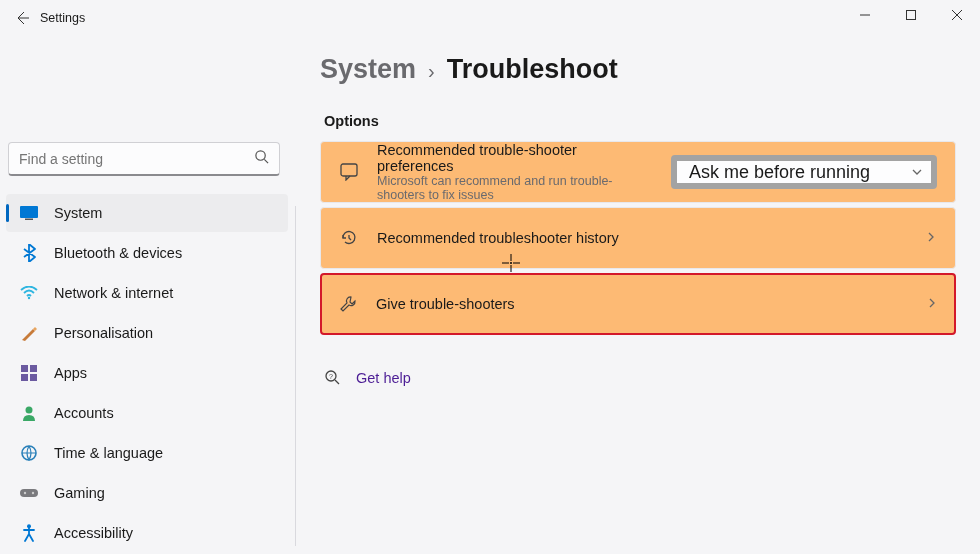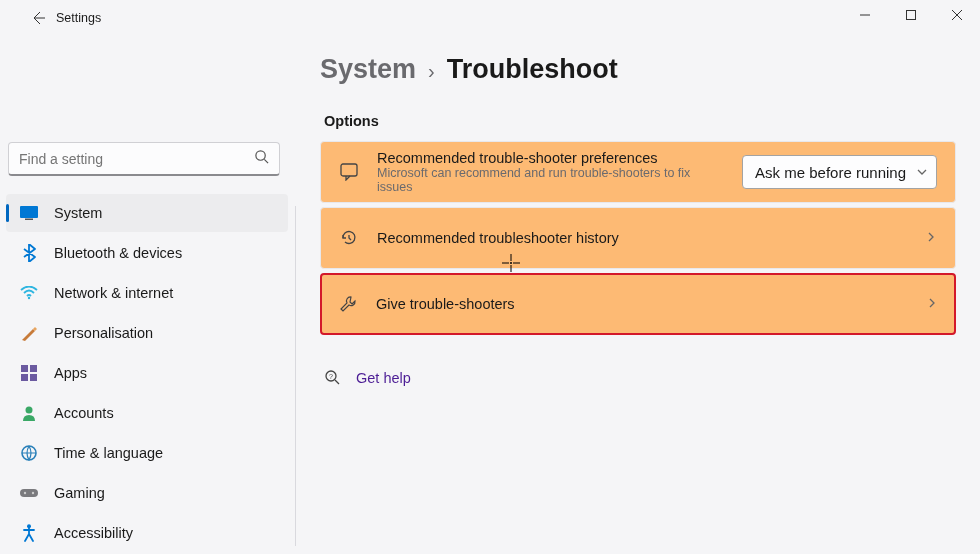--- a/index.html
+++ b/index.html
@@ -7,21 +7,21 @@
     width: 980px; height: 554px;
     font-family: "Segoe UI", -apple-system, BlinkMacSystemFont, sans-serif;
     background: #f5f5f7;
     color: #1a1a1a;
     overflow: hidden;
     position: relative;
   }
   
   .titlebar {
     display: flex; align-items: center; height: 36px;
-    padding: 0 24px;
+    padding: 0 8px;
   }
   .titlebar .back-btn {
     width: 28px; height: 28px; display:flex; align-items:center; justify-content:center;
     border-radius:4px; cursor:pointer;
   }
   .titlebar .title { font-size:12.5px; margin-left:4px; color:#1a1a1a; }
   .win-controls { position:absolute; right:0; top:0; display:flex; }
   .win-btn { width:46px; height:30px; display:flex; align-items:center; justify-content:center; }
   .win-btn svg { stroke:#333; }
 
@@ -103,28 +103,29 @@
   .card .card-body { flex:1; display:flex; flex-direction:column; }
   .card .card-title { font-size:14.5px; color:#1a1a1a; }
   .card .card-sub { font-size:12.5px; color:#6a6a6e; }
   .card .chev { color:#6a6a6e; }
   .card.highlighted {
     border:2.5px solid #d3182a;
     padding: 0 16px;
   }
 
   .dropdown {
-    border:1px solid #a3a3a3;
+    border:6px solid #a3a3a3;
     background:#fdfdfe;
     border-radius:4px;
     height:34px; min-width:184px;
     padding:0 8px 0 12px;
     display:flex; align-items:center; justify-content:space-between;
-    font-size:15px;
+    font-size:18px;
     cursor:pointer;
+    gap:31px;
   }
   .dropdown .chev { margin-left:10px; color:#6a6a6e; }
 
   .links { margin-top:34px; display:flex; flex-direction:column; gap:14px; padding-left:4px; }
   .link-row { display:flex; align-items:center; gap:14px; cursor:pointer; }
   .link-row .lk-ic { width:18px; height:18px; display:flex; align-items:center; justify-content:center; }
   .link-row .lk-text { font-size:14.5px; color:#4c1d95; }
 
   
   .cursor {

